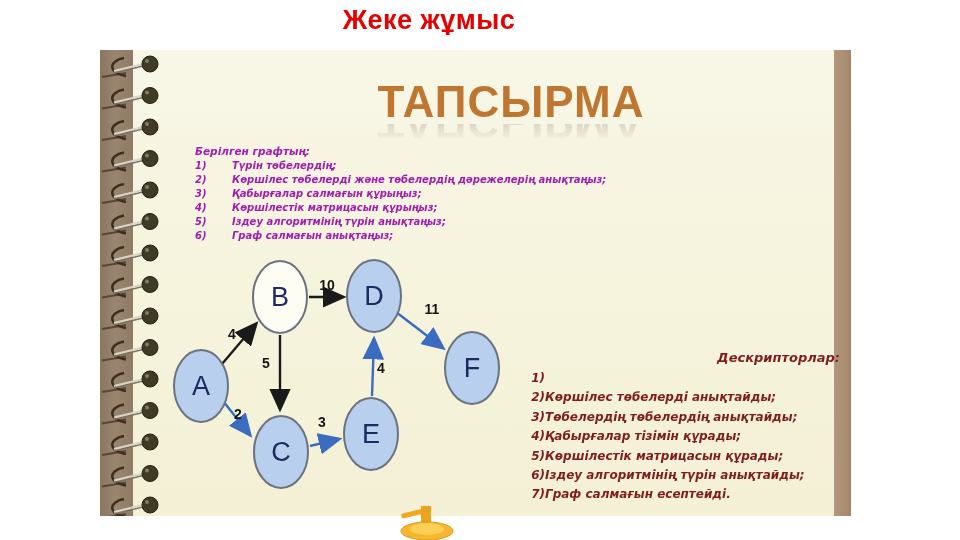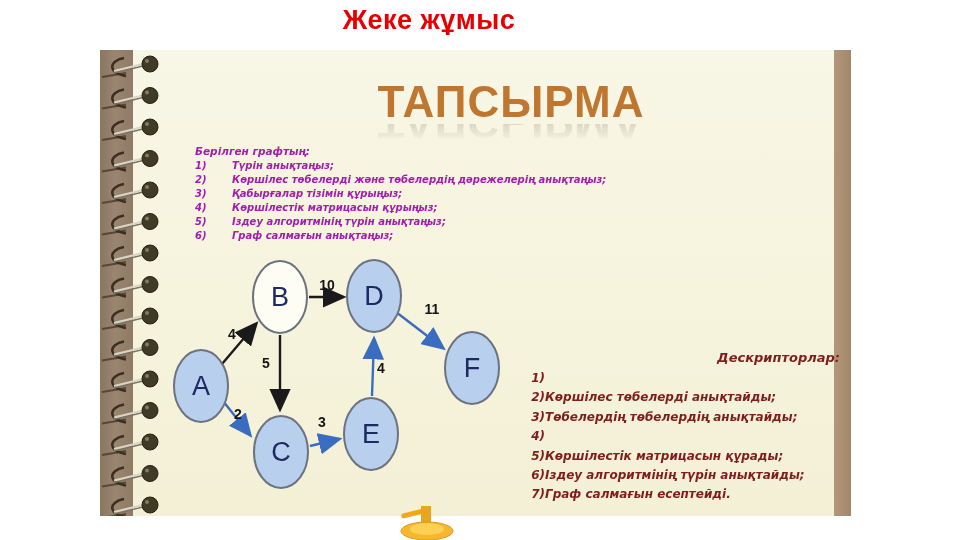--- a/index.html
+++ b/index.html
@@ -186,29 +186,29 @@
     <div class="tapsyrma-wrap">
       <div class="tapsyrma">ТАПСЫРМА</div>
       <div class="tapsyrma-reflect">ТАПСЫРМА</div>
     </div>
 
     <div class="tasks">
       <div class="list-header">Берілген графтың:</div>
       <div id="tasks-rows">
           <div class="row">
             <span class="num">1)</span>
-            <span class="txt">Түрін анықтаңыз;</span>
+            <span class="txt">Түрін төбелердің;</span>
           </div>
           <div class="row">
             <span class="num">2)</span>
             <span class="txt">Көршілес төбелерді және төбелердің дәрежелерің анықтаңыз;</span>
           </div>
           <div class="row">
             <span class="num">3)</span>
-            <span class="txt">Қабырғалар тізімін құрыңыз;</span>
+            <span class="txt">Қабырғалар салмағын құрыңыз;</span>
           </div>
           <div class="row">
             <span class="num">4)</span>
             <span class="txt">Көршілестік матрицасын құрыңыз;</span>
           </div>
           <div class="row">
             <span class="num">5)</span>
             <span class="txt">Іздеу алгоритмінің түрін анықтаңыз;</span>
           </div>
           <div class="row">
@@ -227,20 +227,21 @@
           <div class="row">
             <span class="num">2)</span>
             <span class="txt">Көршілес төбелерді анықтайды;</span>
           </div>
           <div class="row">
             <span class="num">3)</span>
             <span class="txt">Төбелердің төбелердің анықтайды;</span>
           </div>
           <div class="row">
             <span class="num">4)</span>
+            <span class="txt">Қабырғалар тізімін құрады;</span>
           </div>
           <div class="row">
             <span class="num">5)</span>
             <span class="txt">Көршілестік матрицасын құрады;</span>
           </div>
           <div class="row">
             <span class="num">6)</span>
             <span class="txt">Іздеу алгоритмінің түрін анықтайды;</span>
           </div>
           <div class="row">

